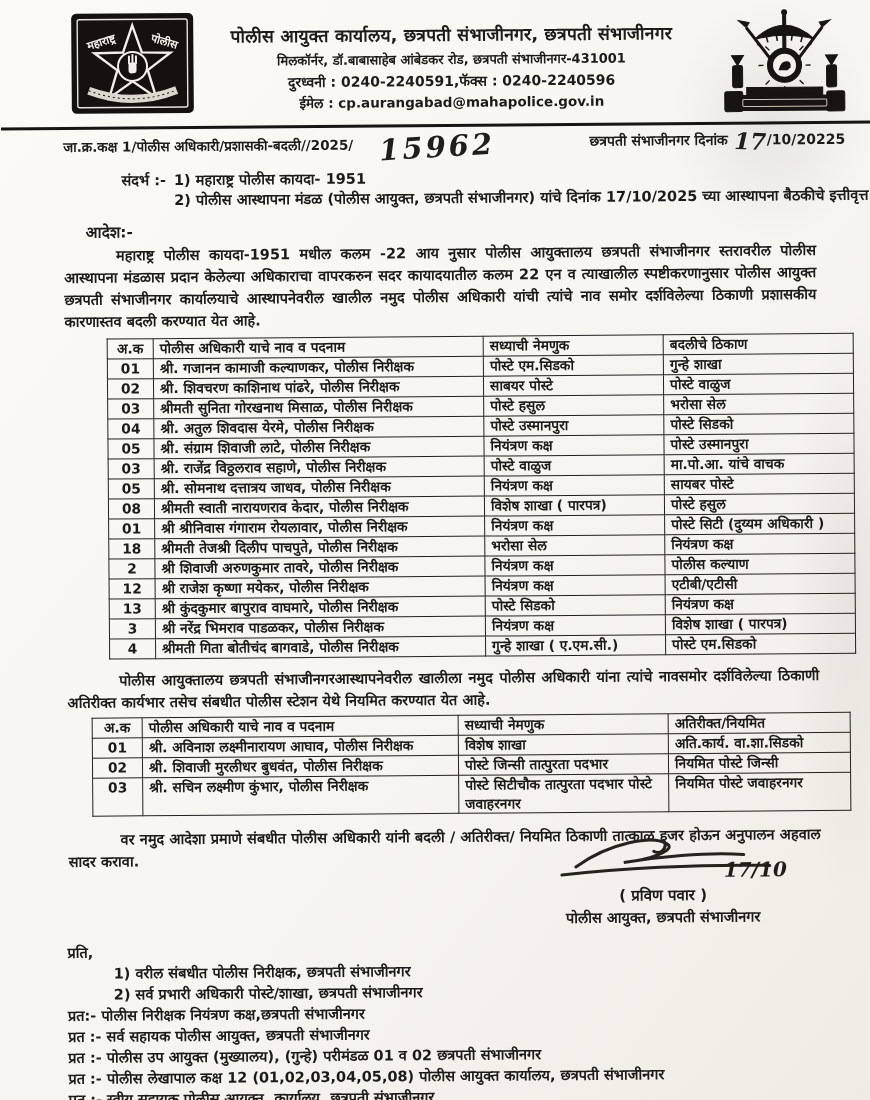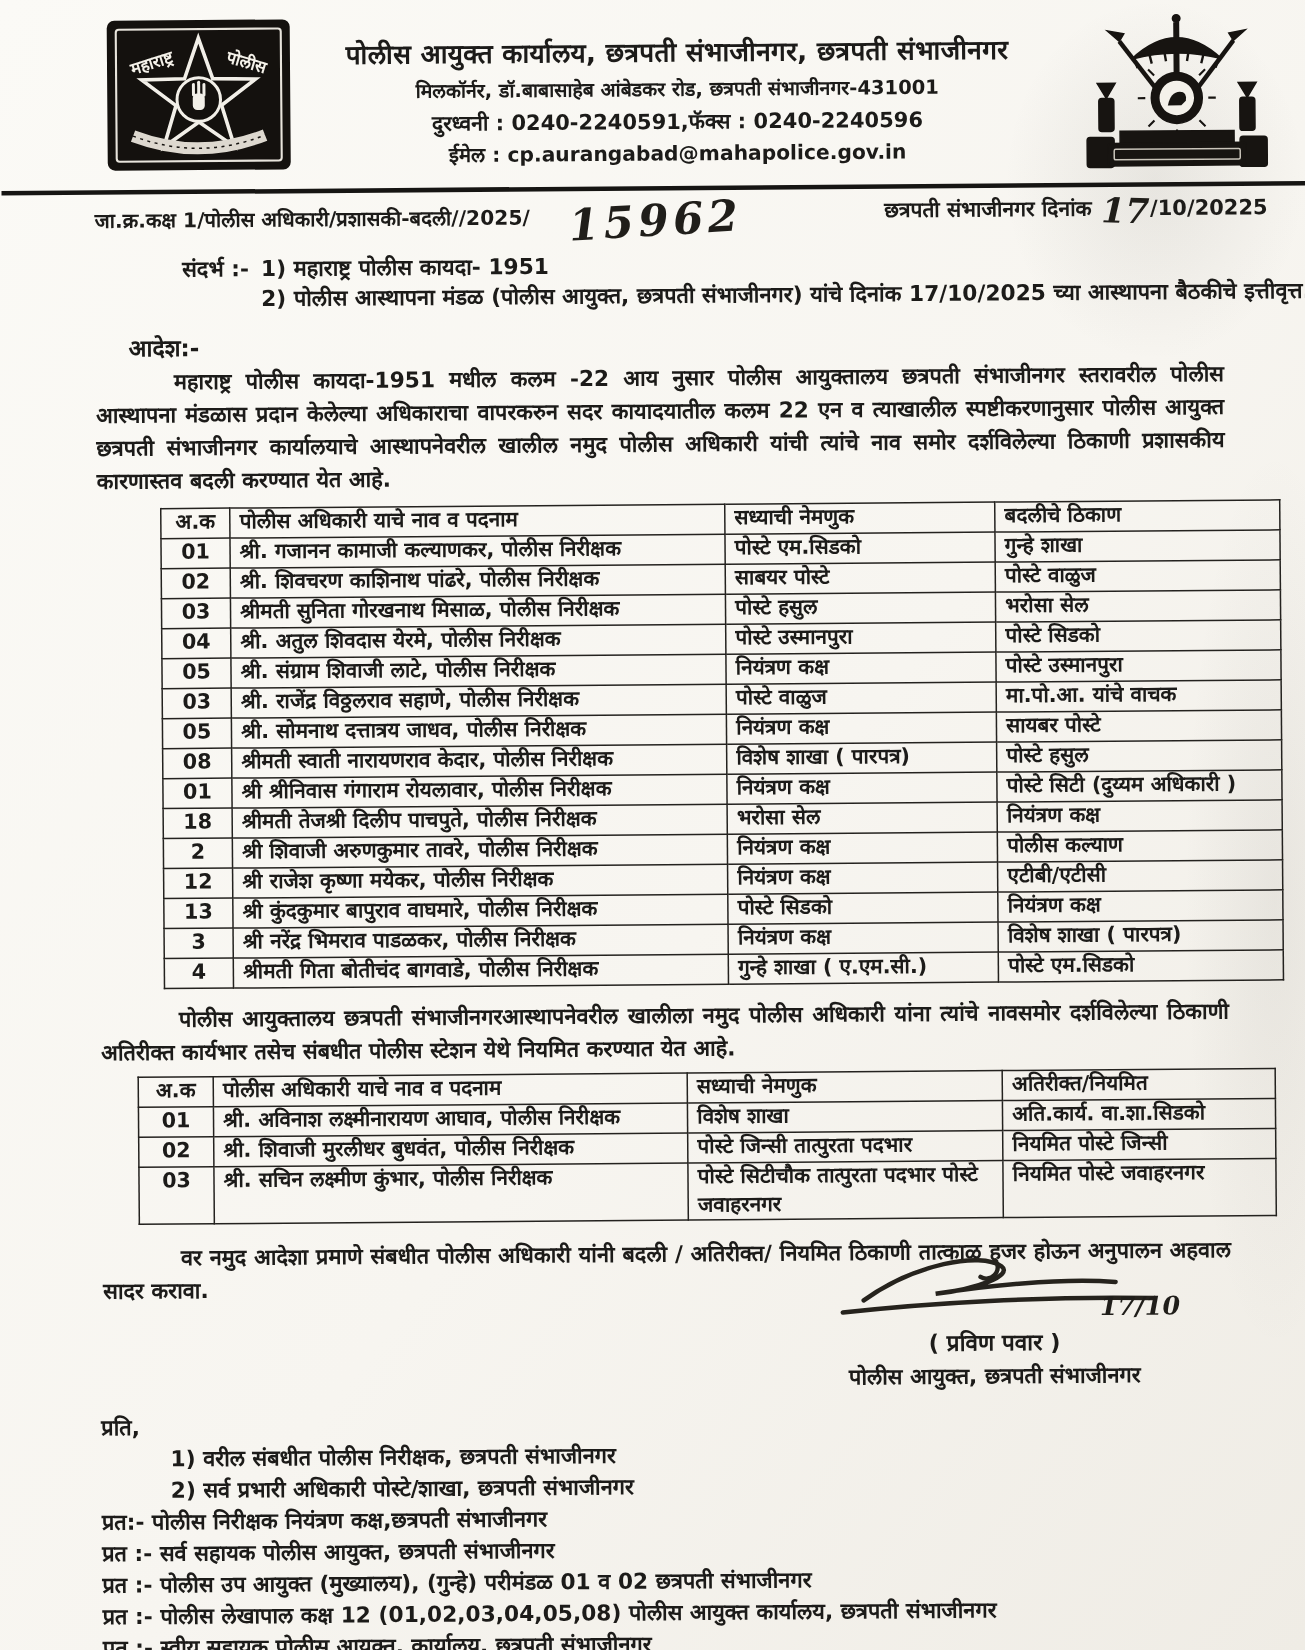--- a/index.html
+++ b/index.html
@@ -58,21 +58,21 @@
   .t1{width:746px;margin:6px 0 0 104px;}
   .t1 col.c1{width:46px;} .t1 col.c2{width:330px;} .t1 col.c3{width:180px;} .t1 col.c4{width:190px;}
   .t2{width:758px;margin:4px 0 0 86px;}
   .t2 col.c1{width:50px;} .t2 col.c2{width:316px;} .t2 col.c3{width:210px;} .t2 col.c4{width:182px;}
   .para.p2{margin-top:10px;}
   .para.p3{margin-top:12px;}
 
   
   .sig-block{width:300px;margin:-38px 64px 0 auto;text-align:center;position:relative;}
   .sig-script{position:relative;height:52px;}
-  .sig-date{position:absolute;right:26px;bottom:0;font-size:17px;font-weight:600;}
+  .sig-date{position:absolute;right:26px;bottom:0;font-size:20px;font-weight:600;}
   .sig-name{font-size:15px;font-weight:700;margin-top:2px;}
   .sig-desig{font-size:14.5px;font-weight:700;margin-top:2px;}
 
   
   .distribution{margin:12px 40px 0 60px;font-size:14.5px;font-weight:600;line-height:21px;}
   .dist-line{white-space:nowrap;}
   .dist-line.indent{padding-left:46px;}
 </style>
 </head>
 <body>

